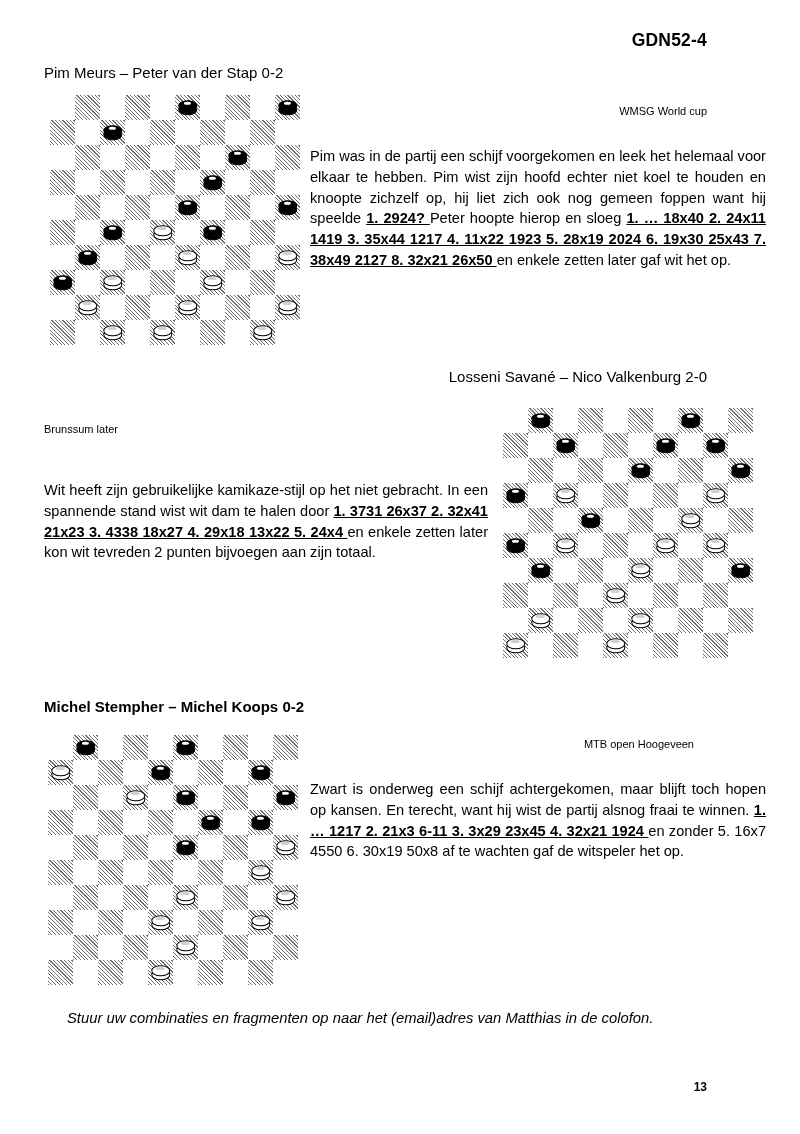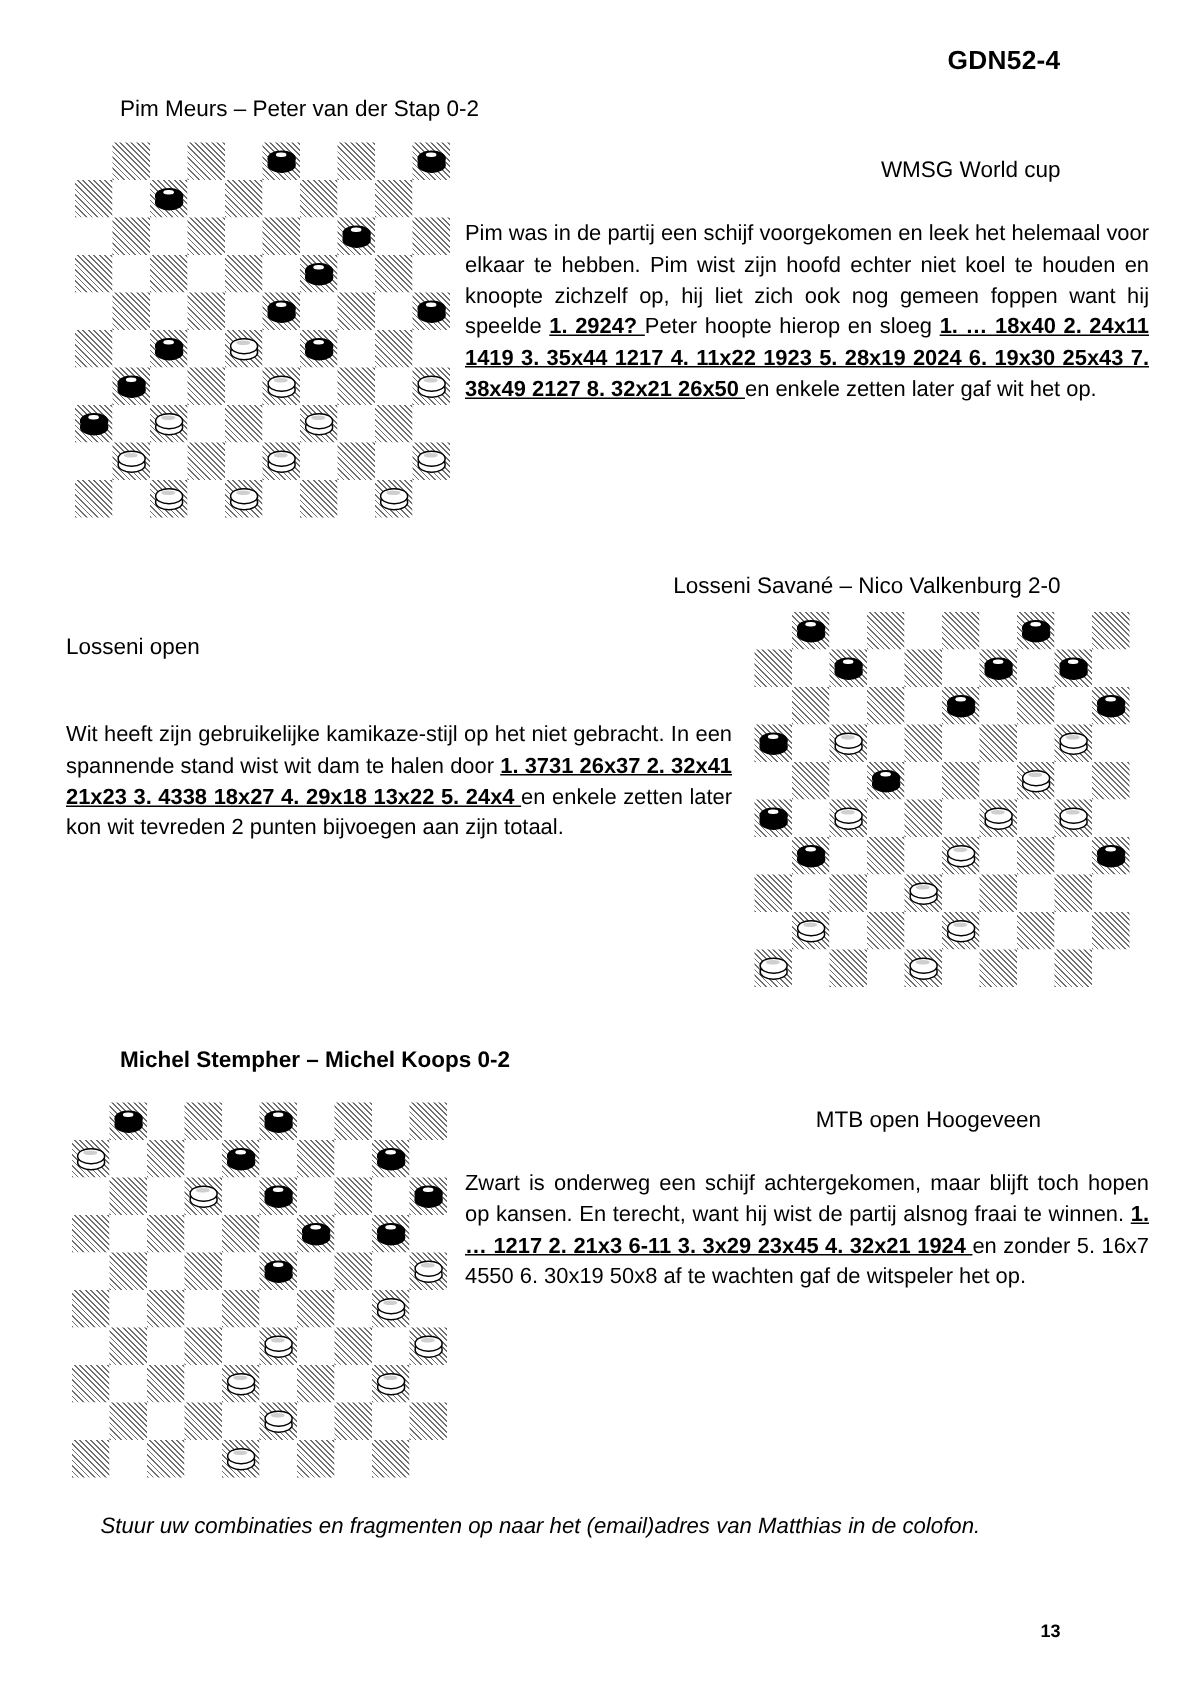--- a/index.html
+++ b/index.html
@@ -32,25 +32,24 @@
     font-size: 17.5px;
     font-weight: bold;
     letter-spacing: 0.2px;
   }
 
   
   .game-title {
     position: absolute;
     font-size: 15px;
     white-space: nowrap;
-    margin-left: 36px;
   }
   .event-title {
     position: absolute;
-    font-size: 15px;
+    font-size: 11px;
     white-space: nowrap;
   }
   .body-text {
     position: absolute;
     font-size: 14.6px;
     line-height: 20.8px;
     text-align: justify;
     text-justify: inter-word;
   }
   .body-text b { font-weight: bold; text-decoration: underline; }
@@ -432,24 +431,24 @@
       </div>
       <div class="sq light"></div>
     </div>
 
   <div class="event-title" style="right:33px; top:105px;">
     <span>WMSG World cup</span>
   </div>
 
   <div class="body-text" id="text-1" style="left:310px; top:146px; width:456px;"><span>Pim was in de partij een schijf voorgekomen en leek het helemaal voor elkaar te hebben. Pim wist zijn hoofd echter niet koel te houden en knoopte zichzelf op, hij liet zich ook nog gemeen foppen want hij speelde </span><b>1. 2924? </b><span>Peter hoopte hierop en sloeg </span><b>1. … 18x40 2. 24x11 1419 3. 35x44 1217 4. 11x22 1923 5. 28x19 2024 6. 19x30 25x43 7. 38x49 2127 8. 32x21 26x50 </b><span>en enkele zetten later gaf wit het op.</span></div>
 
-  <div class="game-title" style="right:33px; top:382px;">Losseni Savané – Nico Valkenburg 2-0</div>
+  <div class="game-title" style="right:33px; top:368px;">Losseni Savané – Nico Valkenburg 2-0</div>
 
   <div class="event-title" style="left:44px; top:423px;">
-    <span>Losseni open</span>
+    <span>Brunssum later</span>
   </div>
 
   <div class="body-text" id="text-2" style="left:44px; top:480px; width:444px;"><span>Wit heeft zijn gebruikelijke kamikaze-stijl op het niet gebracht. In een spannende stand wist wit dam te halen door </span><b>1. 3731 26x37 2. 32x41 21x23 3. 4338 18x27 4. 29x18 13x22 5. 24x4 </b><span>en enkele zetten later kon wit tevreden 2 punten bijvoegen aan zijn totaal.</span></div>
 
   <div class="board" id="board-2" style="left:503px; top:408px; width:250px; height:250px;">
       <div class="sq light"></div>
       <div class="sq dark">
         <div class="piece black">
           <div class="disc-side"></div>
           <div class="disc-top">

